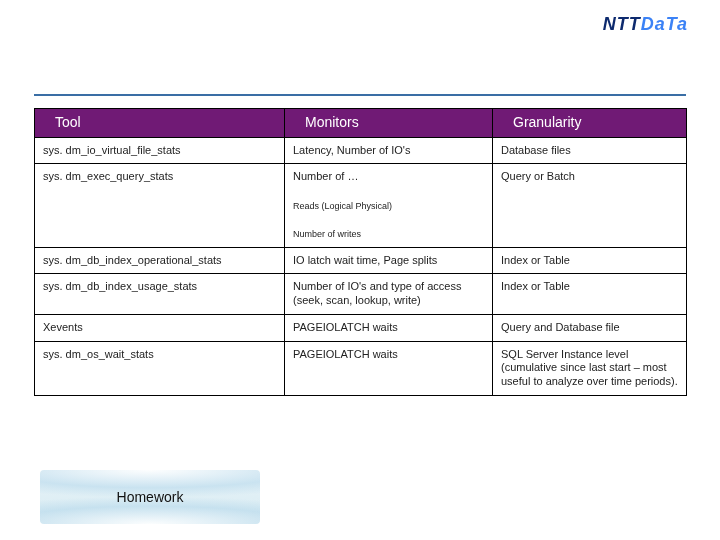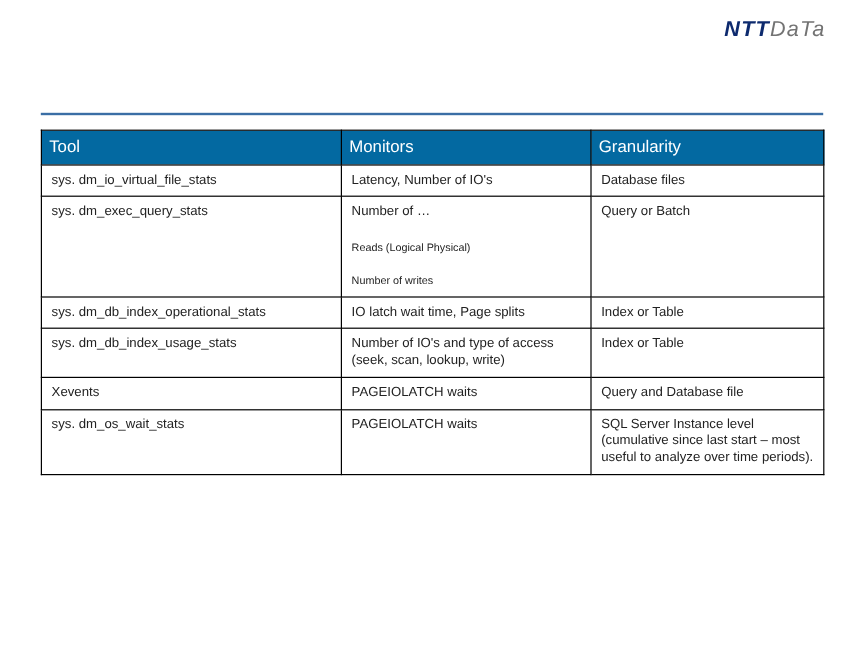--- a/index.html
+++ b/index.html
@@ -22,22 +22,22 @@
     position: absolute;
     top: 14px;
     right: 32px;
     font-weight: 900;
     letter-spacing: 1px;
     font-size: 18px;
     color: #0d2a6e;
     font-style: italic;
   }
   .logo .data {
-    color: #737373;
-    font-weight: 400;
+    color: #3b82f6;
+    font-weight: 700;
     font-style: italic;
   }
   .title {
     position: absolute;
     top: 50px;
     left: 34px;
     font-size: 30px;
     color: #222;
     font-family: Arial, Helvetica, sans-serif;
   }
@@ -60,25 +60,25 @@
     line-height: 1.25;
   }
   table.io th, table.io td {
     border: 1px solid #000;
     padding: 6px 8px;
     vertical-align: top;
     text-align: left;
     word-wrap: break-word;
   }
   table.io thead th {
-    background: #0369a1;
+    background: #701a75;
     color: #fff;
     font-size: 14px;
     font-weight: normal;
-    padding: 5px 6px;
+    padding: 5px 20px;
   }
   table.io col.c1 { width: 250px; }
   table.io col.c2 { width: 208px; }
   table.io col.c3 { width: 194px; }
   table.io td.tool {
     font-weight: normal;
     font-size: 11px;
   }
   .sub {
     display: block;
@@ -176,14 +176,18 @@
       <tr>
         <td class="tool">sys. dm_os_wait_stats</td>
         <td>
           <span>PAGEIOLATCH waits</span>
         </td>
         <td>SQL Server Instance level (cumulative since last start – most useful to analyze over time periods).</td>
       </tr>
     </tbody>
   </table>
 
+  <div class="homework">
+    <div class="bg"></div>
+    <span>Homework</span>
+  </div>
 
 </div>
 
 </body></html>

